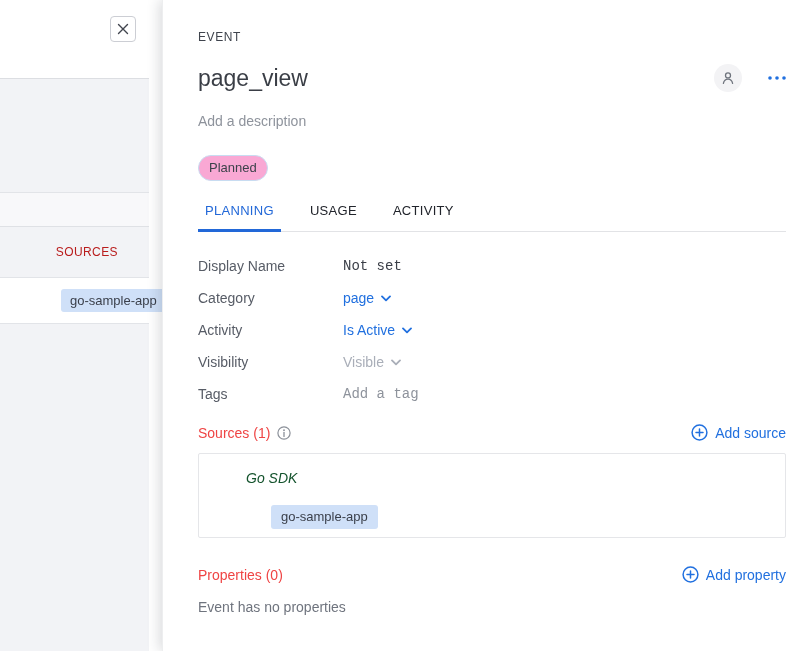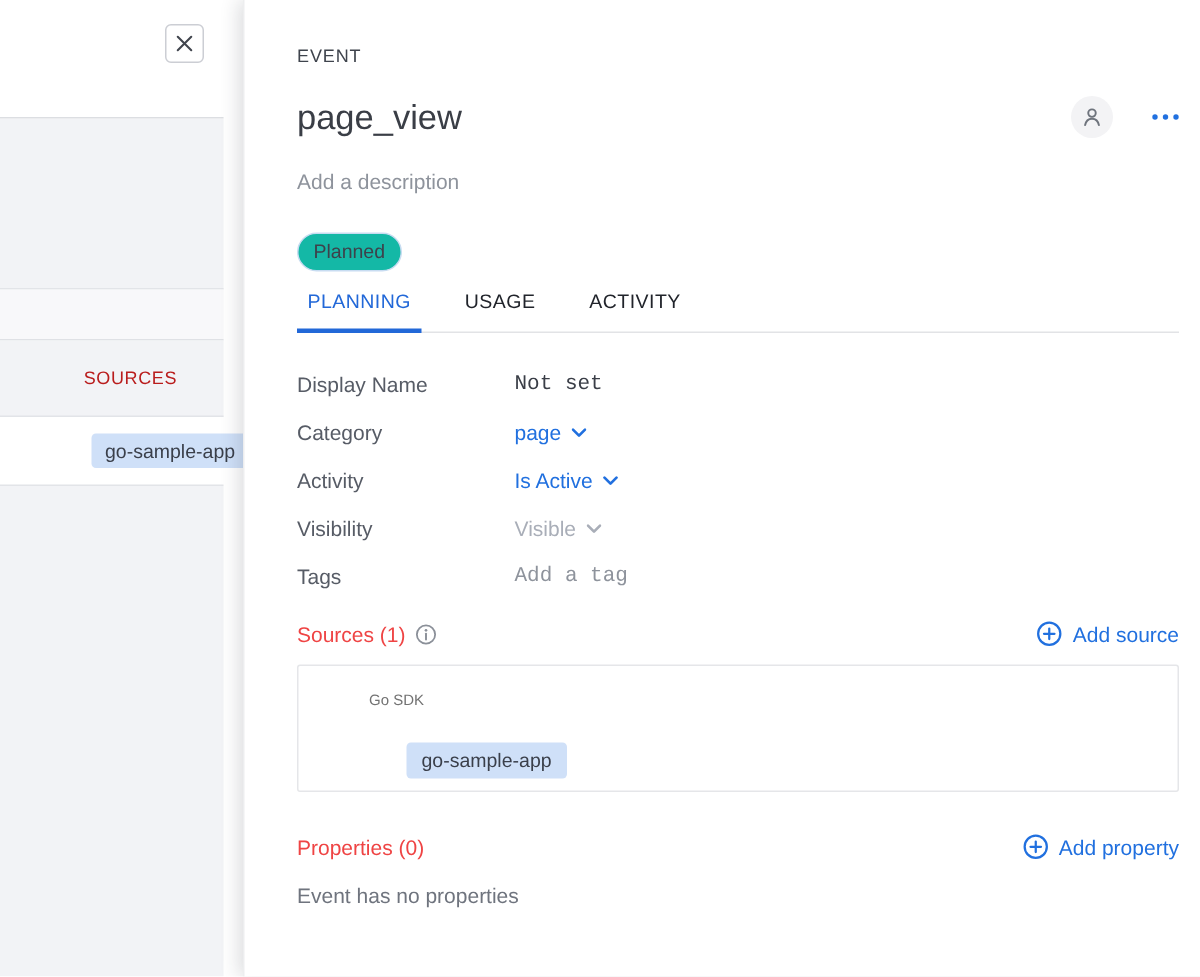--- a/index.html
+++ b/index.html
@@ -40,45 +40,45 @@
   }
   .kicker { margin-top: 30px; font-size: 12px; font-weight: 500; letter-spacing: 0.6px; color: #3f444d; }
   .title-row { display: flex; align-items: center; margin-top: 20px; }
   .page-title { flex: 1; font-size: 23px; font-weight: 400; color: #3a3e46; }
   .avatar { width: 28px; height: 28px; border-radius: 50%; background: #f3f3f5; display: flex; align-items: center; justify-content: center; cursor: pointer; }
   .menu-btn { margin-left: 26px; display: flex; align-items: center; cursor: pointer; color: #2170df; }
   .desc { margin-top: 21px; font-size: 14px; color: #8e939c; line-height: 16px; cursor: text; }
   .badge {
     margin-top: 26px; display: inline-block; padding: 4px 10px;
     font-size: 13px; line-height: 16px; color: #3d424b;
-    background: #14b8a6; border: 1px solid #c8dcf1; border-radius: 13px;
-  }
-
-  .tabs { margin-top: 12px; display: flex; border-bottom: 1px solid #e2e3e6; }
+    background: #f9a8d4; border: 1px solid #c8dcf1; border-radius: 13px;
+  }
+
+  .tabs { margin-top: 22px; display: flex; border-bottom: 1px solid #e2e3e6; }
   .tab {
     margin-right: 22px; padding: 0 7px 10px 7px;
     font-size: 13px; letter-spacing: 0.3px; color: #21242b; cursor: pointer;
     border-bottom: 3px solid transparent; line-height: 15px;
   }
   .tab.active { color: #2268d8; border-bottom-color: #2268d8; font-weight: 500; margin-bottom: -1px; }
 
   .fields { margin-top: 26px; }
   .field-row { display: flex; margin-bottom: 16px; line-height: 16px; font-size: 14px; }
   .field-label { width: 145px; color: #575c66; }
   .field-value { color: #3a3e47; font-family: Liberation Mono, monospace; }
   .dropdown { display: inline-flex; align-items: center; gap: 7px; color: #2170df; cursor: pointer; }
   .dropdown.disabled { color: #a9aeb8; cursor: default; }
   .placeholder-text { color: #8e939c; cursor: text; }
 
   .section-head { margin-top: 22px; display: flex; align-items: center; }
   .section-title { display: flex; align-items: center; gap: 7px; font-size: 14px; color: #ef4444; line-height: 16px; }
   .add-link { margin-left: auto; display: flex; align-items: center; gap: 7px; font-size: 14px; color: #2170df; cursor: pointer; }
 
   .source-card { margin-top: 12px; height: 85px; border: 1px solid #e5e6e9; border-radius: 2px; background: #fff; }
-  .source-name { margin: 16px 0 0 47px; font-size: 10px; color: #737373; line-height: 16px; }
+  .source-name { margin: 16px 0 0 47px; font-size: 14px; font-style: italic; color: #14532d; line-height: 16px; }
   .source-chip {
     display: inline-block; margin: 19px 0 0 72px; padding: 4px 10px;
     background: #cfe0f8; border-radius: 3px; font-size: 13px; line-height: 16px; color: #3a3f4a;
   }
 
   .props-head { margin-top: 28px; }
   .empty-text { margin-top: 16px; font-size: 14px; color: #6f747e; line-height: 16px; }
 
   svg { display: block; }
 </style>

